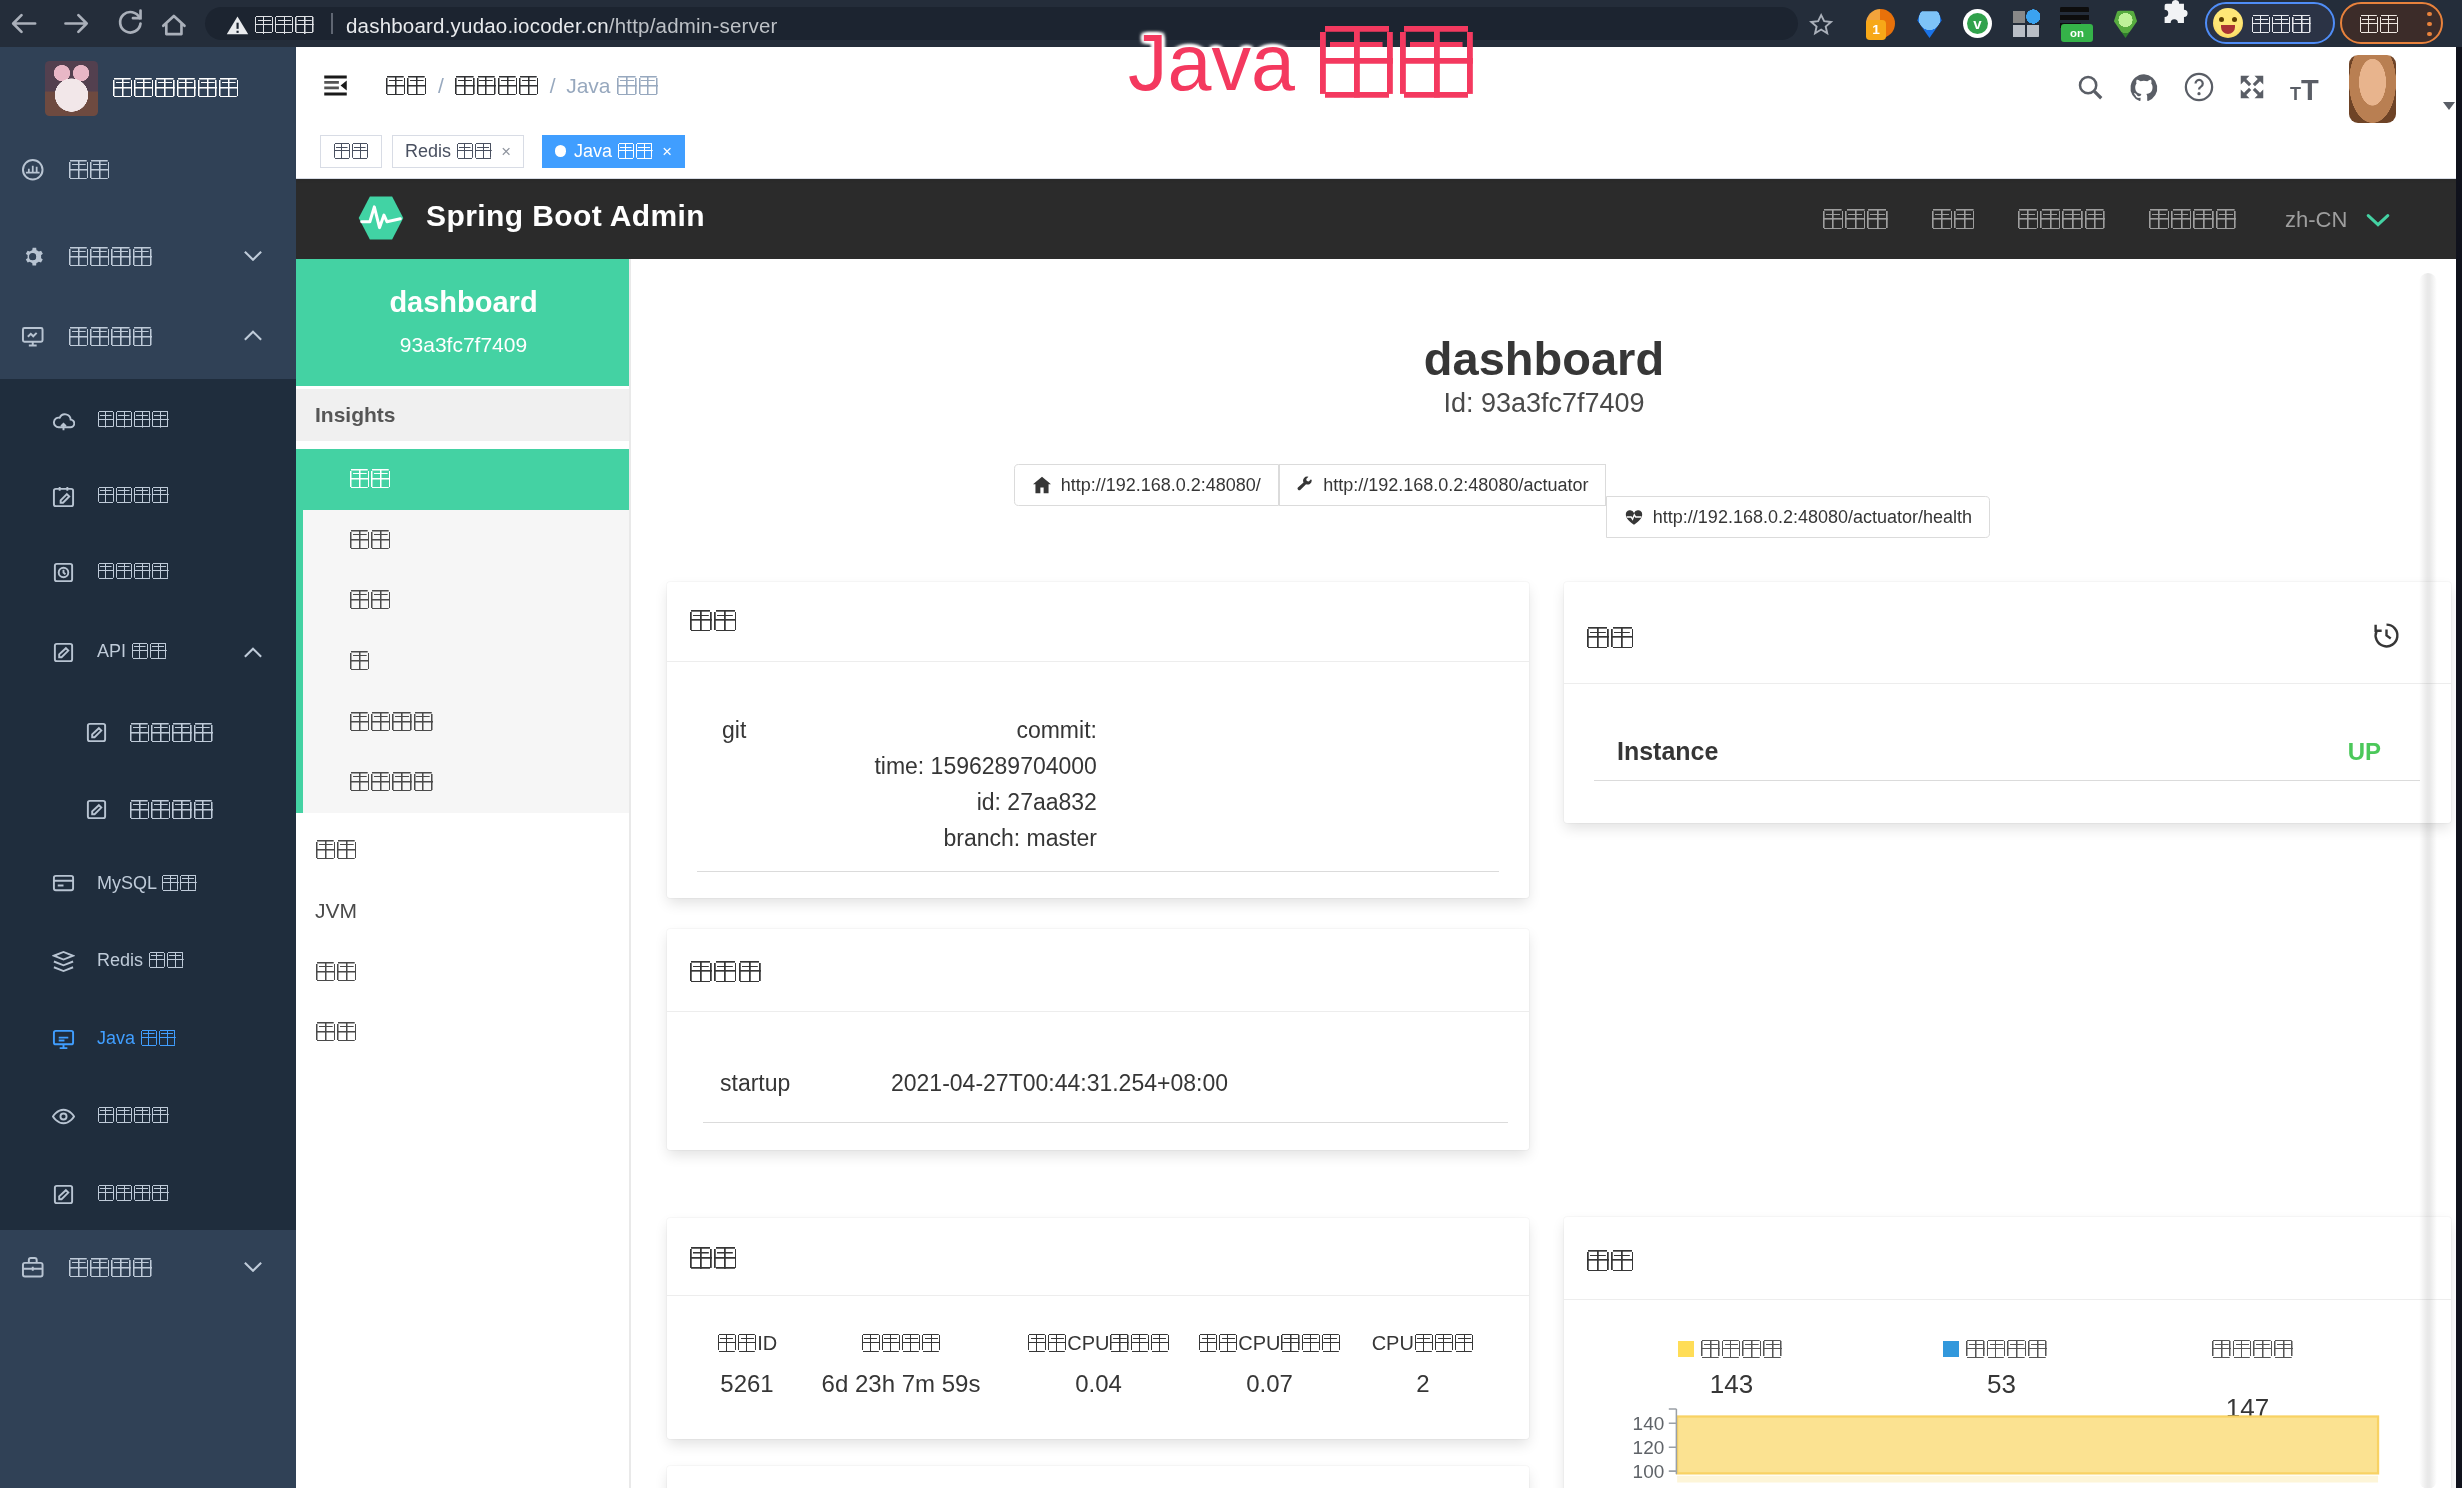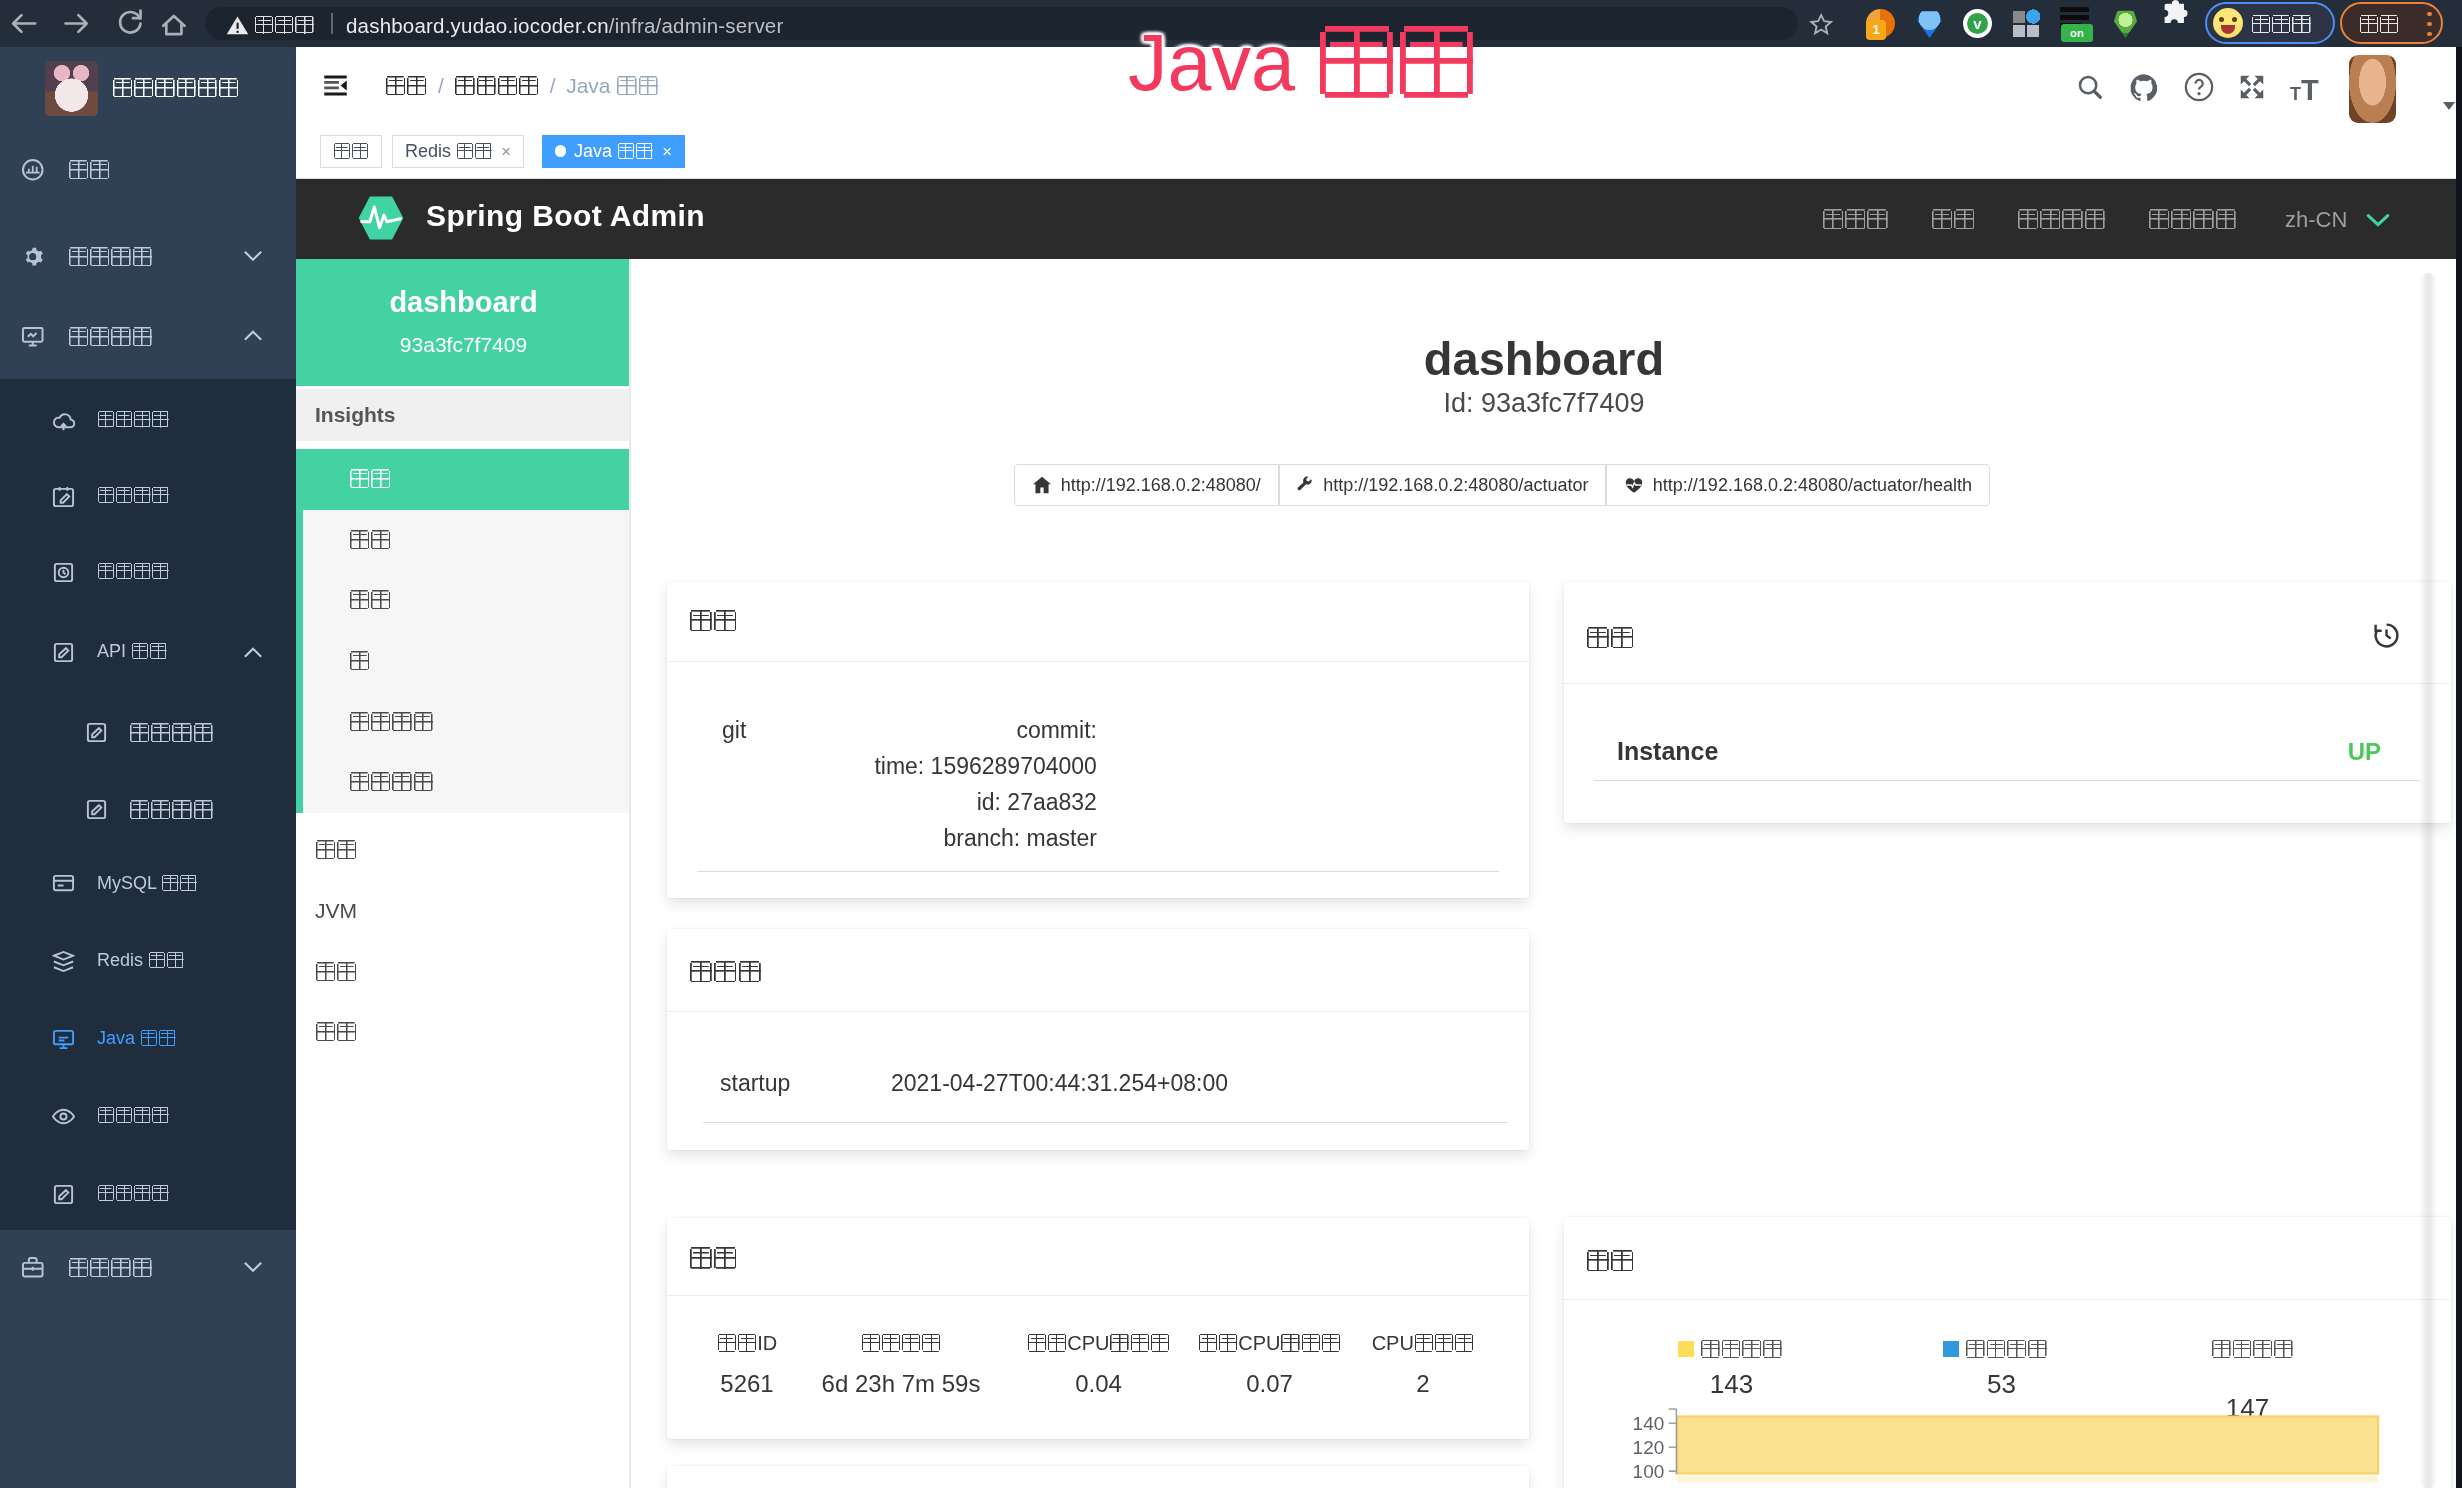--- a/index.html
+++ b/index.html
@@ -79,21 +79,21 @@
 .sbitem .t{position:absolute;left:46px;top:18px;}
 .sbitem.lv1 .t{left:19px;}
 .sbitem.act{background:#44d2a3;color:#fff;width:328px;}
 
 #sbamain{left:631px;top:259px;width:1826px;height:1230px;background:#fff;color:#363636;}
 #title1{position:absolute;left:0;top:72px;width:1826px;text-align:center;font-size:47px;font-weight:bold;color:#363636;}
 #title2{position:absolute;left:0;top:129px;width:1826px;text-align:center;font-size:27px;color:#4a4a4a;}
 #urlgrp{position:absolute;left:383px;top:205px;height:42px;font-size:18px;color:#363636;}
 #urlgrp .b{position:relative;float:left;height:42px;line-height:40px;background:#fff;border:1.5px solid #dbdbdb;border-left-width:0.8px;border-right-width:0.8px;padding:0 16.7px;}
 #urlgrp .b:first-child{border-radius:4.6px 0 0 4.6px;border-left-width:1.5px;}
-#urlgrp .b:last-child{border-radius:0 4.6px 4.6px 0;border-right-width:1.5px;}
+#urlgrp .b:last-child{border-radius:0 4.6px 4.6px 0;border-right-width:1.5px;margin-top:32px;}
 .card{position:absolute;background:#fff;border-radius:3px;box-shadow:0 6px 13.7px -1.5px rgba(10,10,10,.12),0 0 0 0.8px rgba(10,10,10,.03);}
 .card .hd{position:absolute;left:0;top:0;width:100%;border-bottom:1.5px solid #ededed;}
 .card .hd .t{position:absolute;left:22px;font-size:24px;font-weight:bold;color:#363636;}
 </style>
 </head>
 <body>
 <div id="root">
   <div id="chrome" class="abs">
     <svg width="2462" height="47" viewBox="0 0 3247 62">
       <g stroke="#aab0ba" stroke-width="3.5" fill="none" stroke-linecap="round" stroke-linejoin="round">
@@ -106,21 +106,21 @@
       <path d="M2402 20l4 8 9 1-7 6 2 9-8-5-8 5 2-9-7-6 9-1z" fill="none" stroke="#aab0ba" stroke-width="2.5"></path>
     </svg>
     <div id="omni">
       <svg class="warn" width="23" height="20" viewBox="0 0 30 26">
           <path d="M15 2L29 25H1z" fill="#e8eaed"></path>
           <rect x="13.7" y="10" width="2.8" height="8" fill="#1c2430"></rect>
           <rect x="13.7" y="20.5" width="2.8" height="2.8" fill="#1c2430"></rect>
         </svg>
       <span class="ns"><i class="h"></i><i class="h"></i><i class="h"></i></span>
       <span class="sep"></span>
-      <span class="url">dashboard.yudao.iocoder.cn<span class="dim">/infra/admin-server</span></span>
+      <span class="url">dashboard.yudao.iocoder.cn<span class="dim">/http/admin-server</span></span>
     </div>
     <div class="extico" style="left:1866px;background:conic-gradient(#e8710a 0 270deg,#f2a33c 0 360deg);border-radius:50%;"></div>
     <div class="extico" style="left:1866px;top:20px;width:20px;height:20px;border-radius:3.8px;background:#f7a818;font-size:13.7px;color:#fff;text-align:center;line-height:20px;font-weight:bold;">1</div>
     <div class="extico" style="left:1915px;background:radial-gradient(circle at 50% 35%,#7ec3f7 0 45%,#1a73e8 46% 100%);clip-path:polygon(50% 100%,8% 40%,20% 8%,80% 8%,92% 40%);"></div>
     <div class="extico" style="left:1963px;background:#fff;"></div>
     <div class="extico" style="left:1967px;top:13px;width:21px;height:21px;background:#31a24c;border-radius:50%;color:#fff;font-size:15px;text-align:center;line-height:21px;font-weight:bold;">v</div>
     <div class="extico" style="left:2011px;border-radius:4.6px;background:
       linear-gradient(#888,#888) 1.5px 1.5px/12px 12px no-repeat,
       linear-gradient(#b9bec6,#b9bec6) 1.5px 16px/12px 12px no-repeat,
       linear-gradient(#b9bec6,#b9bec6) 16px 16px/12px 12px no-repeat,

